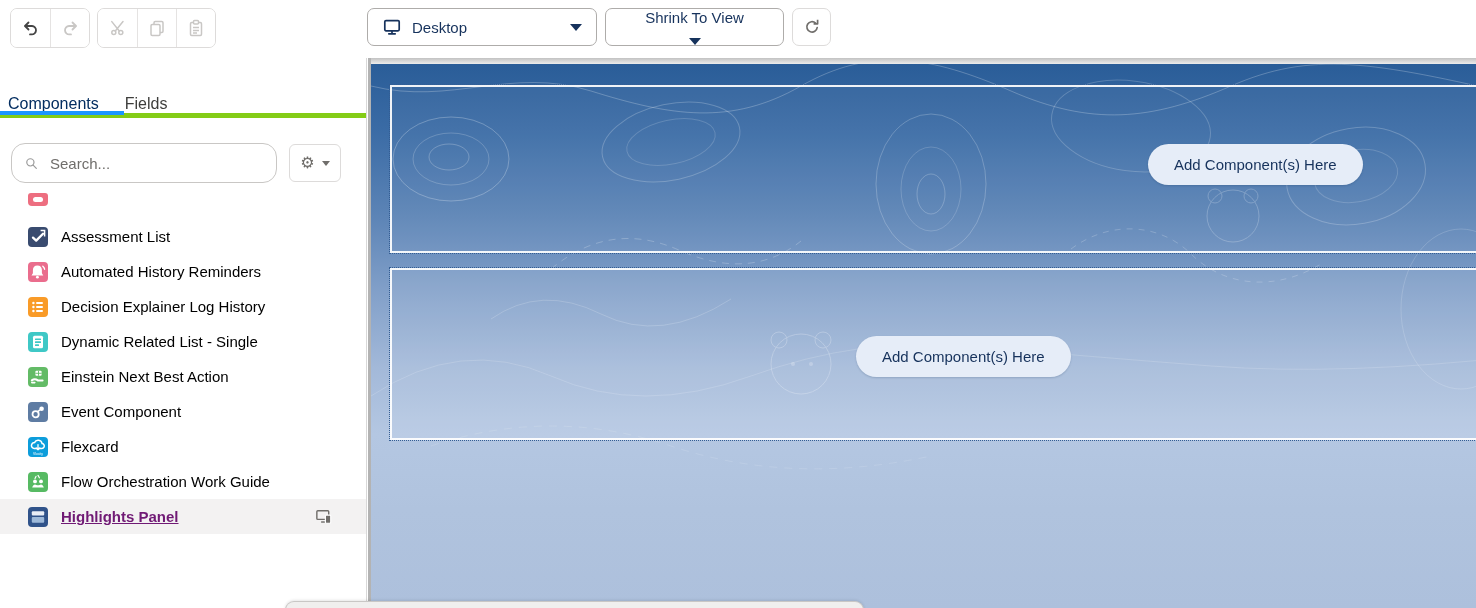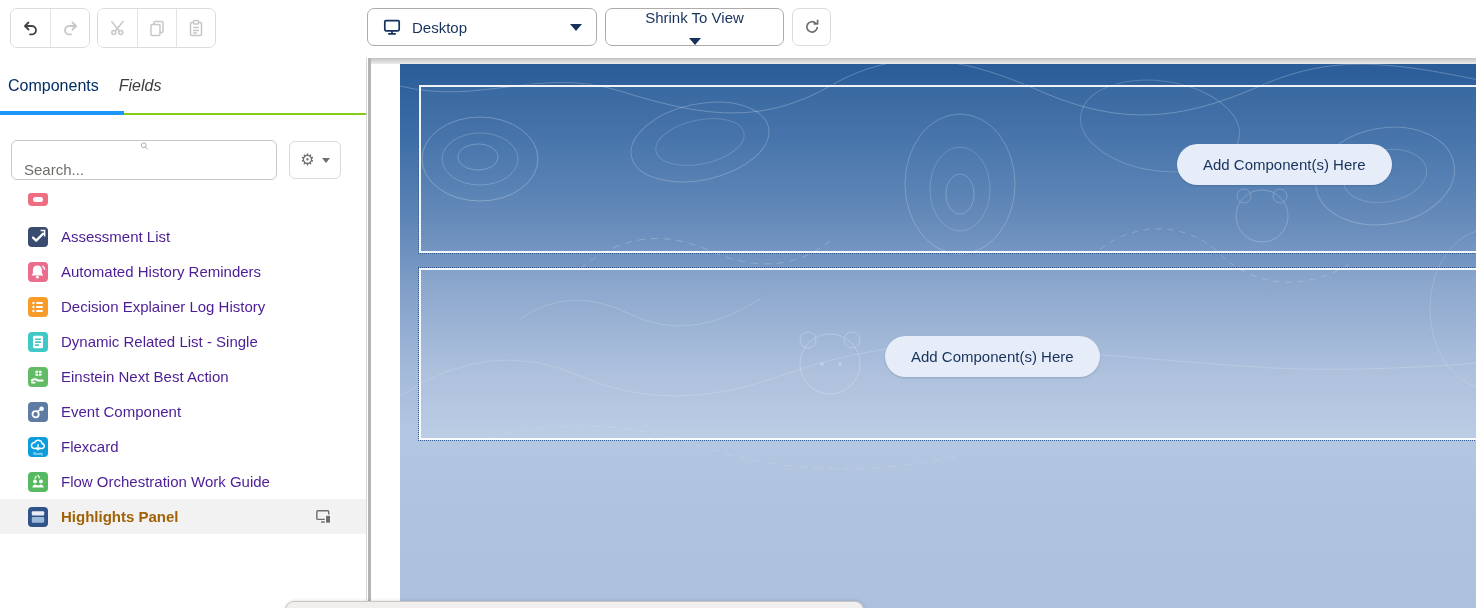--- a/index.html
+++ b/index.html
@@ -17,46 +17,46 @@
   .view-controls{position:absolute;left:367px;top:8px;display:flex;gap:8px;align-items:center;}
   .dropdown{height:38px;box-sizing:border-box;border:1px solid #aeacaa;border-radius:7px;background:#fff;display:flex;align-items:center;padding:0 14px;gap:10px;color:#16325c;font-size:15px;cursor:pointer;font-family:inherit;}
   .device-dd{width:230px;}
   .zoom-dd{width:179px;flex-direction:column;}
   .dd-label{flex:1;text-align:left;}
   .caret{width:0;height:0;border-left:6px solid transparent;border-right:6px solid transparent;border-top:7px solid #16325c;}
   .refresh-btn{width:39px;height:38px;box-sizing:border-box;border:1px solid #dddbda;border-radius:7px;background:#fff;display:flex;align-items:center;justify-content:center;cursor:pointer;}
   .tico{width:20px;height:20px;display:block;}
   
   .sidebar{position:absolute;left:0;top:58px;width:367px;bottom:0;background:#fff;border-right:1px solid #d8d8d8;box-sizing:border-box;z-index:4;}
-  .tabs{position:relative;height:55px;border-bottom:2px solid #84cc16;display:flex;align-items:center;}
+  .tabs{position:relative;height:55px;border-bottom:5px solid #84cc16;display:flex;align-items:flex-end;}
   .tab{font-size:16px;cursor:pointer;}
   .tab-components{margin-left:8px;color:#032d60;}
-  .tab-fields{margin-left:20px;color:#3e3e3c;font-style:italic;}
+  .tab-fields{margin-left:26px;color:#3e3e3c;}
   .active-underline{position:absolute;left:0;bottom:-2px;width:124px;height:4px;background:#1b96ff;}
   .search-row{display:flex;align-items:center;padding:25px 0 0 11px;gap:12px;}
-  .search-box{width:266px;height:40px;box-sizing:border-box;border:1px solid #c9c7c5;border-radius:6px;display:flex;align-items:center;padding:0 12px;gap:9px;background:#fff;flex-direction:column;}
+  .search-box{width:266px;height:40px;box-sizing:border-box;border:1px solid #c9c7c5;border-radius:14px;display:flex;align-items:center;padding:0 12px;gap:9px;background:#fff;}
   .search-box input{border:none;outline:none;font-size:15px;color:#444;width:100%;font-family:inherit;background:transparent;}
   .search-box input::placeholder{color:#706e6b;opacity:1;}
   .gear-btn{width:52px;height:38px;box-sizing:border-box;border:1px solid #dddbda;border-radius:6px;background:#fff;display:flex;align-items:center;justify-content:center;gap:7px;cursor:pointer;}
   .gear-glyph{font-family:"DejaVu Sans",sans-serif;font-size:16px;color:#706e6b;line-height:1;}
   .gear-caret{width:0;height:0;border-left:4px solid transparent;border-right:4px solid transparent;border-top:5px solid #706e6b;}
   .component-list{position:absolute;top:135px;left:0;right:0;bottom:0;overflow:hidden;}
-  .row{display:flex;align-items:center;height:35px;padding-left:28px;gap:13px;font-size:15px;color:#4c1d95;cursor:pointer;}
+  .row{display:flex;align-items:center;height:35px;padding-left:28px;gap:13px;font-size:15px;color:#000000;cursor:pointer;}
   .cicon{width:20px;height:20px;border-radius:4px;flex:none;overflow:hidden;}
   .cicon svg{width:20px;height:20px;display:block;}
   .row.partial{height:26px;align-items:flex-start;}
   .row.partial .cicon{height:13px;border-radius:3px 3px 4px 4px;}
   .row.partial .cicon svg{height:13px;}
-  .row.selected{background:#f3f2f2;color:#a16207;font-weight:600;}
+  .row.selected{background:#f3f2f2;color:#701a75;font-weight:600;text-decoration:underline;}
   .device{margin-left:auto;margin-right:33px;flex:none;display:flex;}
   
   .canvas{position:absolute;left:368px;top:58px;right:0;bottom:0;border-left:3px solid #b3b3b3;box-sizing:border-box;}
   .canvas-strip{height:6px;background:linear-gradient(#c2c2c2,#ececec);}
   .canvas-body{position:absolute;left:0;top:6px;right:0;bottom:0;overflow:hidden;
-    background:linear-gradient(180deg,#2a5d98 0%,#3a6ba5 12%,#5c84b6 28%,#82a0c9 42%,#a3b9d9 56%,#b4c7e2 68%,#b0c3de 82%,#adc0dc 100%);margin-left:29px;}
+    background:linear-gradient(180deg,#2a5d98 0%,#3a6ba5 12%,#5c84b6 28%,#82a0c9 42%,#a3b9d9 56%,#b4c7e2 68%,#b0c3de 82%,#adc0dc 100%);}
   .contours{position:absolute;left:0;top:0;pointer-events:none;}
   .dropzone{position:absolute;left:19px;right:-20px;border:2px solid rgba(255,255,255,0.92);outline:1px dotted #335d93;}
   .zone1{top:21px;height:164px;background:rgba(255,255,255,0.05);}
   .zone2{top:204px;height:168px;background:rgba(255,255,255,0.10);}
   .add-btn{position:absolute;height:41px;border:none;border-radius:21px;background:#e6edf8;color:#16325c;font-size:15px;padding:0 26px;cursor:pointer;font-family:inherit;box-shadow:0 1px 2px rgba(10,40,80,.18);}
   .zone1 .add-btn{left:756px;top:57px;}
   .zone2 .add-btn{left:464px;top:66px;}
   
   .tooltip-stub{position:absolute;left:285px;top:601px;width:577px;height:16px;background:#f0efee;border:1px solid #c9c7c5;border-bottom:none;border-radius:9px 9px 0 0;box-shadow:0 -1px 3px rgba(0,0,0,.10);z-index:30;}
 </style>

